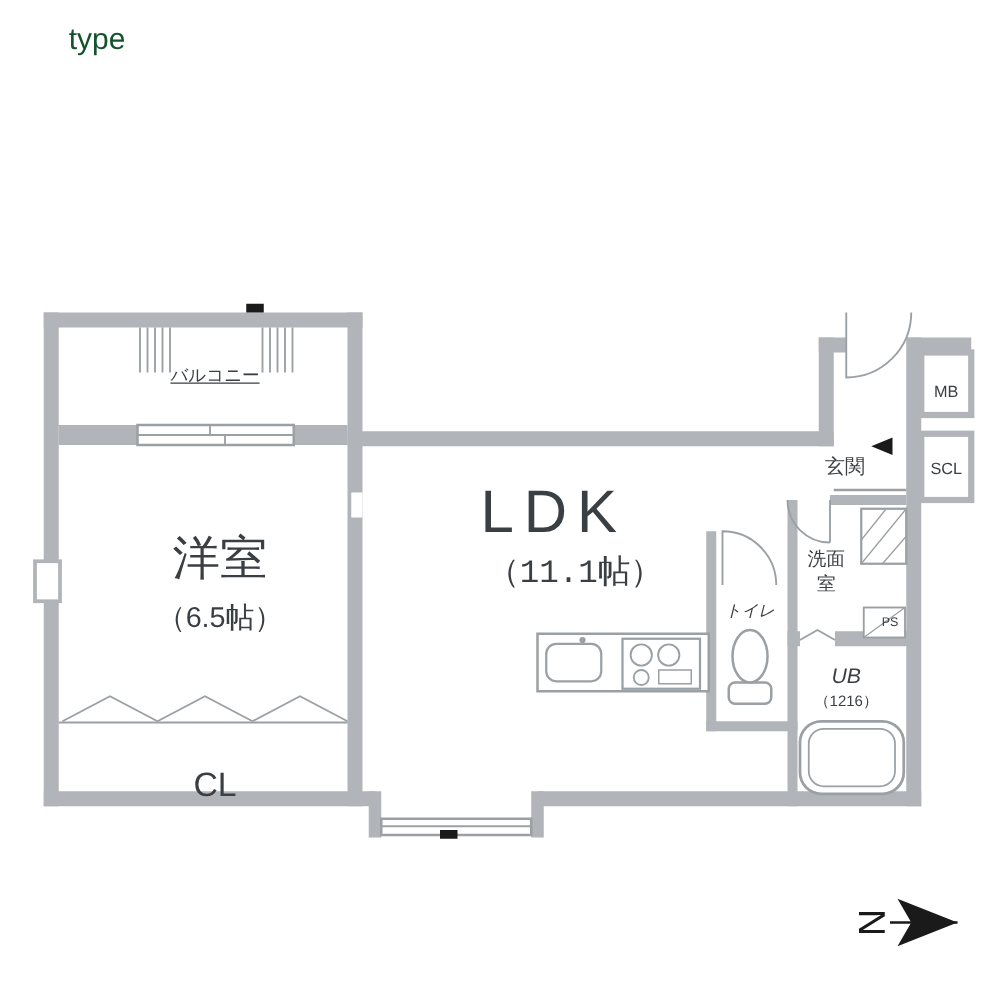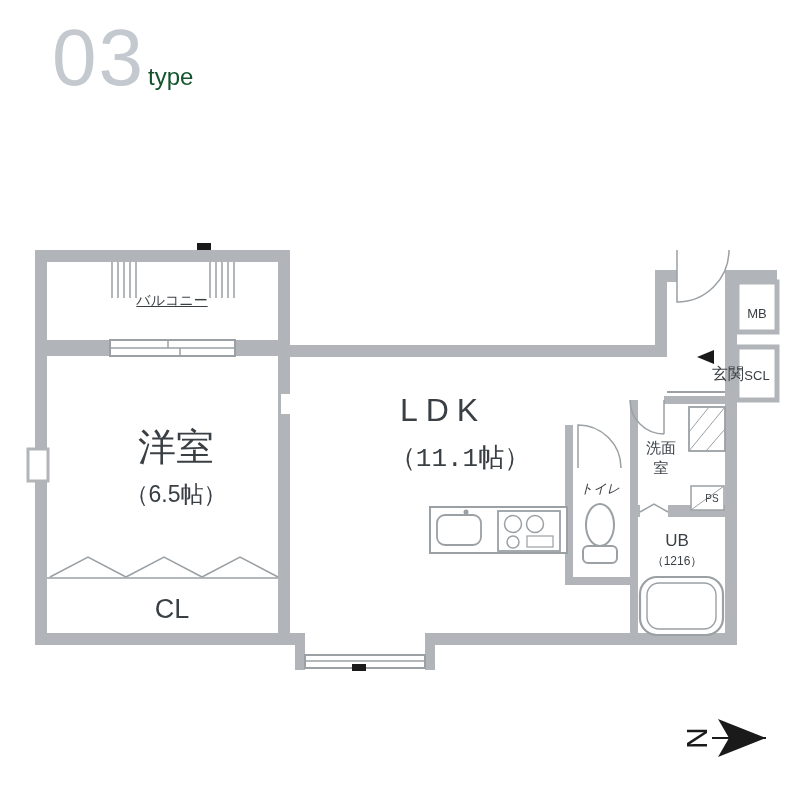--- a/index.html
+++ b/index.html
@@ -8,28 +8,28 @@
     font-family:"Liberation Sans","DejaVu Sans",sans-serif;color:#3a3f44;
   }
   .plan-svg{position:absolute;left:0;top:0;}
   .title{position:absolute;left:52px;top:18px;display:flex;align-items:baseline;}
   .title-number{font-size:80px;font-weight:200;color:#c3c9cf;letter-spacing:2px;line-height:1;}
   .title-suffix{font-size:24px;color:#14532d;margin-left:3px;}
   .lbl{position:absolute;transform:translate(-50%,-50%);white-space:nowrap;text-align:center;color:#3a3f44;}
   .lbl-balcony{left:172px;top:301px;font-size:14px;text-decoration:underline;}
   .lbl-bedroom-name{left:176px;top:447px;font-size:38px;}
   .lbl-bedroom-size{left:176px;top:494px;font-size:23px;}
-  .lbl-ldk-name{left:443px;top:410px;font-size:32px;letter-spacing:8px;}
+  .lbl-ldk-name{left:443px;top:410px;font-size:48px;letter-spacing:8px;}
   .lbl-ldk-size{left:460px;top:457px;font-size:26px;font-family:Liberation Mono, monospace;}
-  .lbl-cl{left:172px;top:609px;font-size:27px;}
+  .lbl-cl{left:172px;top:628px;font-size:27px;}
   .lbl-toilet{left:600px;top:489px;font-size:13px;font-style:italic;}
   .lbl-washroom{left:661px;top:458px;font-size:15px;white-space:normal;width:36px;line-height:1.35;}
-  .lbl-ub-name{left:677px;top:541px;font-size:17px;}
+  .lbl-ub-name{left:677px;top:541px;font-size:17px;font-style:italic;}
   .lbl-ub-size{left:677px;top:561px;font-size:12px;}
-  .lbl-entrance{left:728px;top:374px;font-size:16px;text-align:center;}
+  .lbl-entrance{left:676px;top:374px;font-size:16px;text-align:center;}
   .lbl-mb{left:757px;top:313px;font-size:13px;}
   .lbl-scl{left:757px;top:375px;font-size:13px;}
   .lbl-ps{left:712px;top:498px;font-size:10px;}
 </style>
 </head>
 <body>
 
 <svg class="plan-svg" width="800" height="800" viewBox="0 0 800 800">
 
   <g fill="#b1b4b8">
@@ -126,21 +126,20 @@
   <polygon points="697,357 714,350 714,364" fill="#1a1a1a"></polygon>
 
   <g>
     <line x1="712" y1="738" x2="766" y2="738" stroke="#1a1a1a" stroke-width="2"></line>
     <polygon points="766,738 718,719 729,738 718,757" fill="#1a1a1a"></polygon>
     <text transform="rotate(90 697 738)" x="697" y="738" font-size="30" fill="#1a1a1a" text-anchor="middle" dominant-baseline="central" font-family="Liberation Sans, DejaVu Sans, sans-serif">N</text>
   </g>
 </svg>
 
 <div class="title">
-  <span class="title-number">03</span>
   <span class="title-suffix">type</span>
 </div>
 
 <div class="lbl lbl-balcony">バルコニー</div>
 <div class="lbl lbl-bedroom-name">洋室</div>
 <div class="lbl lbl-bedroom-size">（6.5帖）</div>
 <div class="lbl lbl-ldk-name">LDK</div>
 <div class="lbl lbl-ldk-size">（11.1帖）</div>
 <div class="lbl lbl-cl">CL</div>
 <div class="lbl lbl-toilet">トイレ</div>

